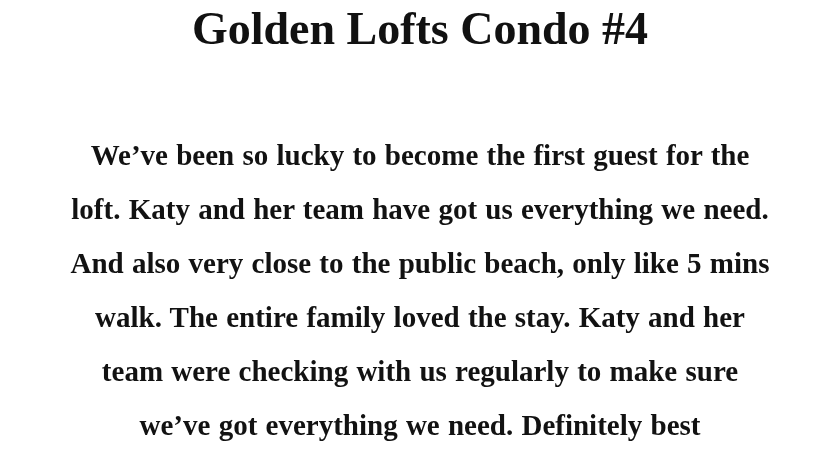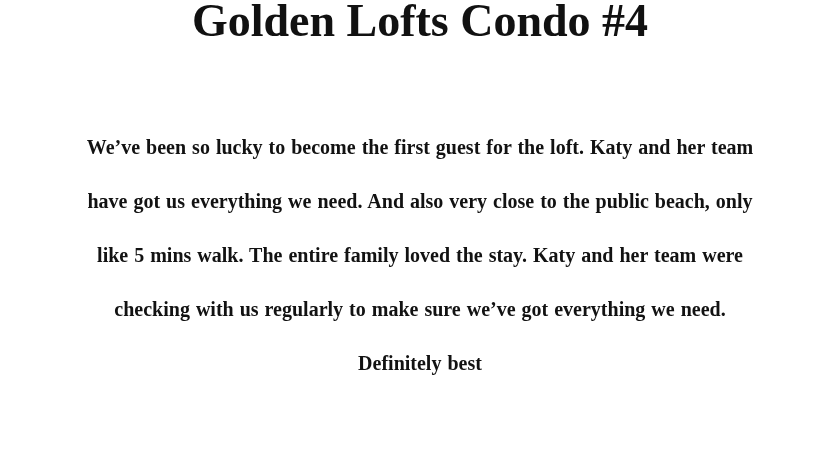--- a/index.html
+++ b/index.html
@@ -16,41 +16,41 @@
   .page {
     position: relative;
     width: 840px;
     height: 460px;
     background: #ffffff;
     box-sizing: border-box;
     overflow: hidden;
   }
   .content {
     width: 700px;
-    margin: 8px auto;
+    margin: 16px auto;
     padding-top: 0;
   }
   .title {
     font-family: "Liberation Serif", "DejaVu Serif", serif;
     font-weight: bold;
     font-size: 46px;
     line-height: 50px;
     text-align: center;
     color: #111111;
     letter-spacing: 0px;
     margin: 0;
     padding-top: 0;
     position: relative;
     top: -12px;
     white-space: nowrap;
   }
   .review-body {
     font-family: "Liberation Serif", "DejaVu Serif", serif;
     font-weight: bold;
-    font-size: 20px;
+    font-size: 29px;
     line-height: 54px;
     text-align: center;
     color: #121212;
     margin: 0;
     padding-top: 62px;
     word-spacing: 1px;
   }
 </style>
 </head>
 <body>

